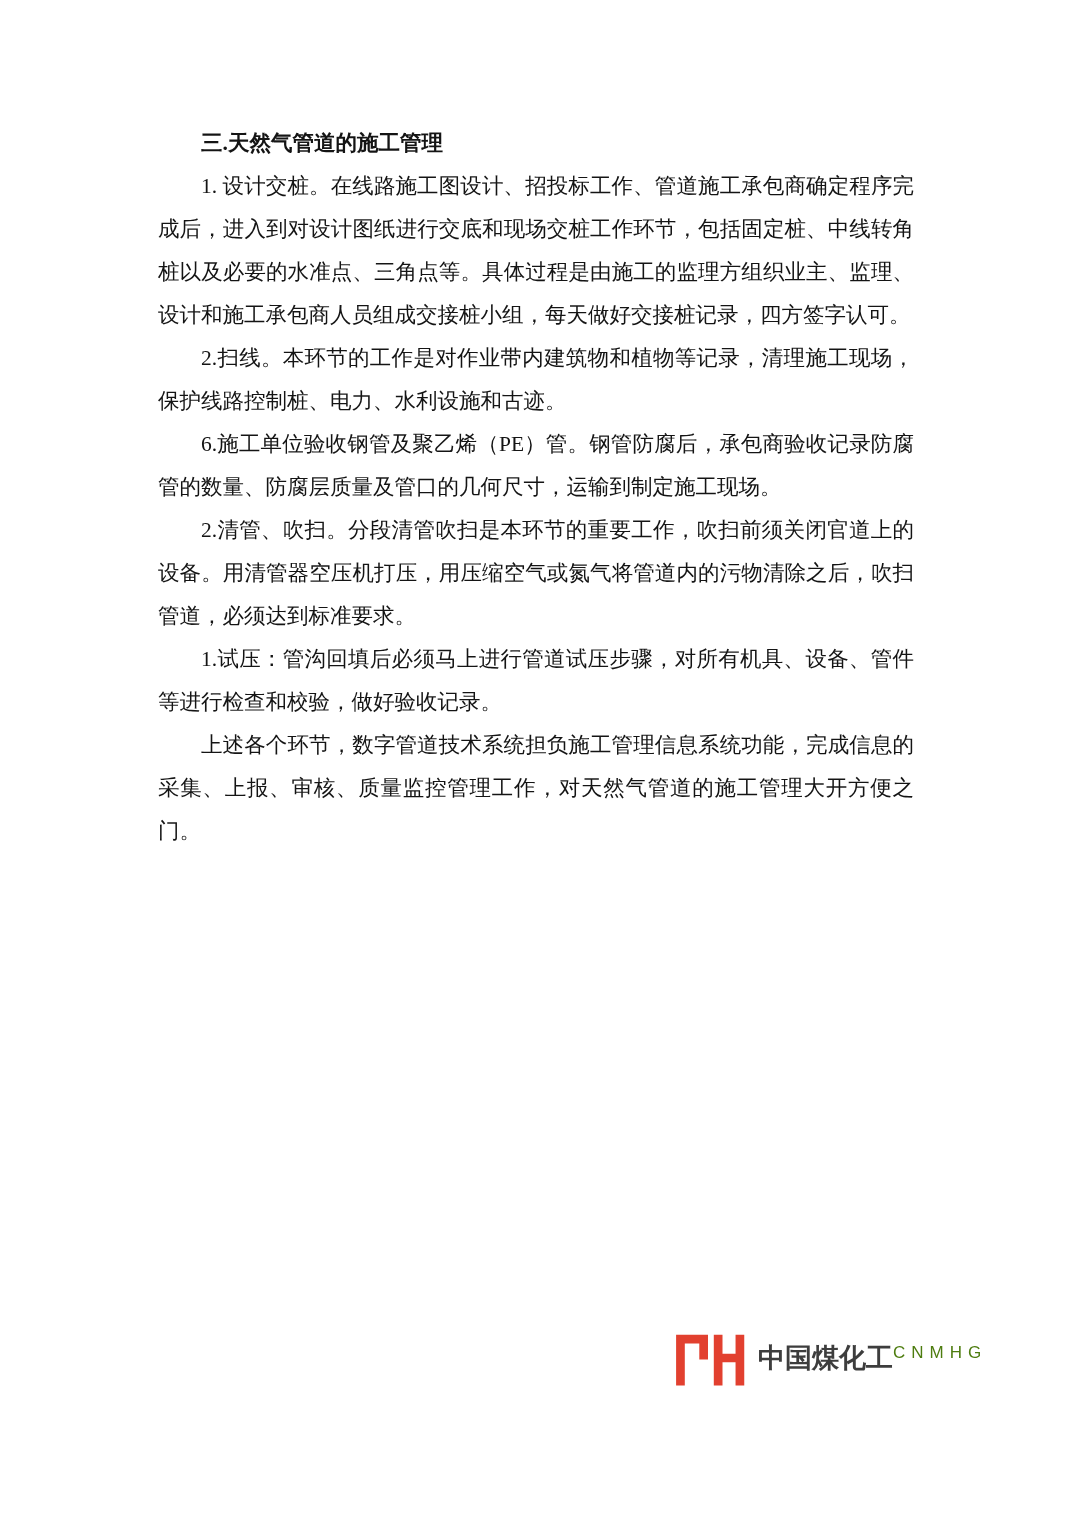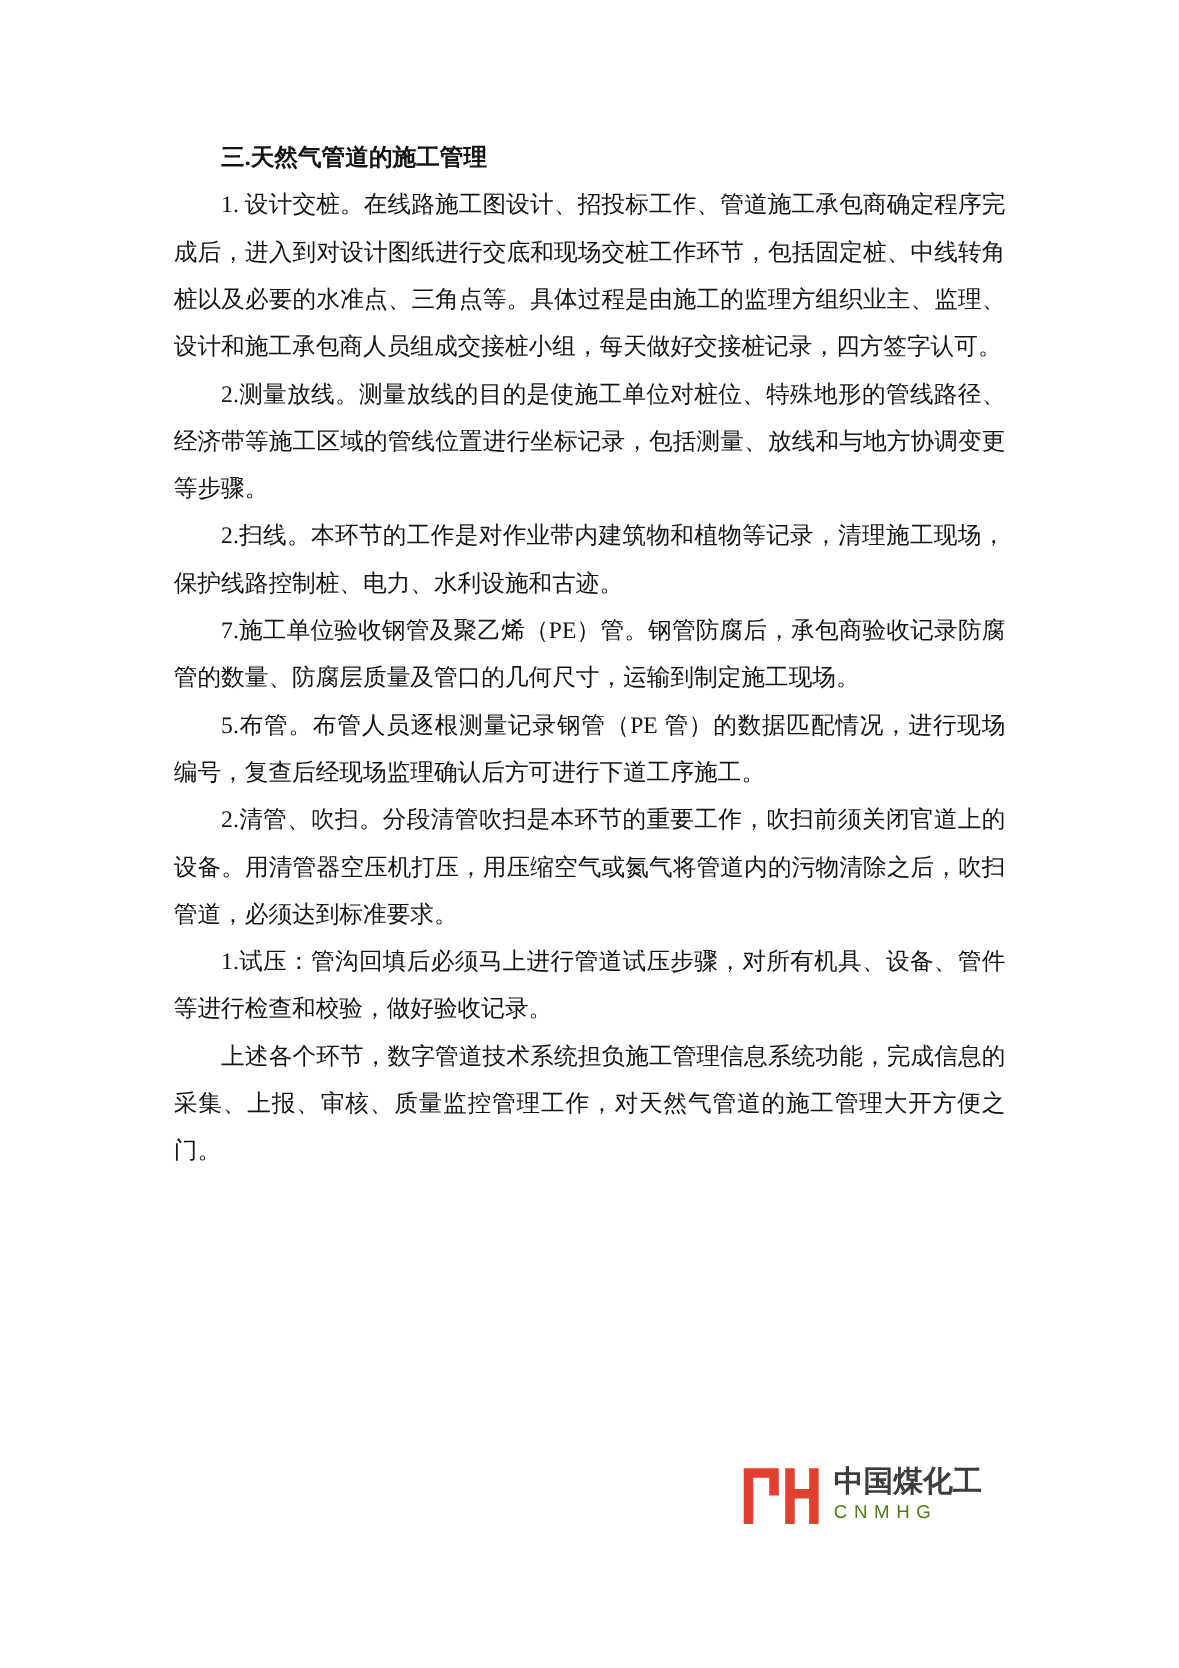--- a/index.html
+++ b/index.html
@@ -52,21 +52,21 @@
   }
   .logo-mark {
     display: inline-block;
     line-height: 0;
   }
   .logo-mark svg {
     display: block;
   }
   .logo-text {
     display: flex;
-    flex-direction: column;
+    flex-direction: row;
     justify-content: center;
   }
   .logo-name {
     font-family: "Liberation Sans", "DejaVu Sans", sans-serif;
     font-weight: bold;
     font-size: 27px;
     color: #3d3d3d;
     line-height: 34px;
     white-space: nowrap;
   }
@@ -79,24 +79,22 @@
   }
 </style>
 </head>
 <body>
 
 <div class="page">
 
   <div class="content">
     <h2 class="doc-title">三.天然气管道的施工管理</h2>
     <p>1. 设计交桩。在线路施工图设计、招投标工作、管道施工承包商确定程序完成后，进入到对设计图纸进行交底和现场交桩工作环节，包括固定桩、中线转角桩以及必要的水准点、三角点等。具体过程是由施工的监理方组织业主、监理、设计和施工承包商人员组成交接桩小组，每天做好交接桩记录，四方签字认可。</p>
-    <p>2.测量放线。测量放线的目的是使施工单位对桩位、特殊地形的管线路径、经济带等施工区域的管线位置进行坐标记录，包括测量、放线和与地方协调变更等步骤。</p>
     <p>2.扫线。本环节的工作是对作业带内建筑物和植物等记录，清理施工现场，保护线路控制桩、电力、水利设施和古迹。</p>
-    <p>7.施工单位验收钢管及聚乙烯（PE）管。钢管防腐后，承包商验收记录防腐管的数量、防腐层质量及管口的几何尺寸，运输到制定施工现场。</p>
-    <p>5.布管。布管人员逐根测量记录钢管（PE 管）的数据匹配情况，进行现场编号，复查后经现场监理确认后方可进行下道工序施工。</p>
+    <p>6.施工单位验收钢管及聚乙烯（PE）管。钢管防腐后，承包商验收记录防腐管的数量、防腐层质量及管口的几何尺寸，运输到制定施工现场。</p>
     <p>2.清管、吹扫。分段清管吹扫是本环节的重要工作，吹扫前须关闭官道上的设备。用清管器空压机打压，用压缩空气或氮气将管道内的污物清除之后，吹扫管道，必须达到标准要求。</p>
     <p>1.试压：管沟回填后必须马上进行管道试压步骤，对所有机具、设备、管件等进行检查和校验，做好验收记录。</p>
     <p>上述各个环节，数字管道技术系统担负施工管理信息系统功能，完成信息的采集、上报、审核、质量监控管理工作，对天然气管道的施工管理大开方便之门。</p>
   </div>
 
   <div class="logo">
     <span class="logo-mark" style="color: rgb(226, 64, 47);">
       <svg viewBox="0 0 104 80" width="76" height="58" aria-hidden="true">
         <g fill="currentColor">
           <path d="M8 78 L8 8 L52 8 L52 42 L40 42 L40 20 L20 20 L20 78 Z"></path>

